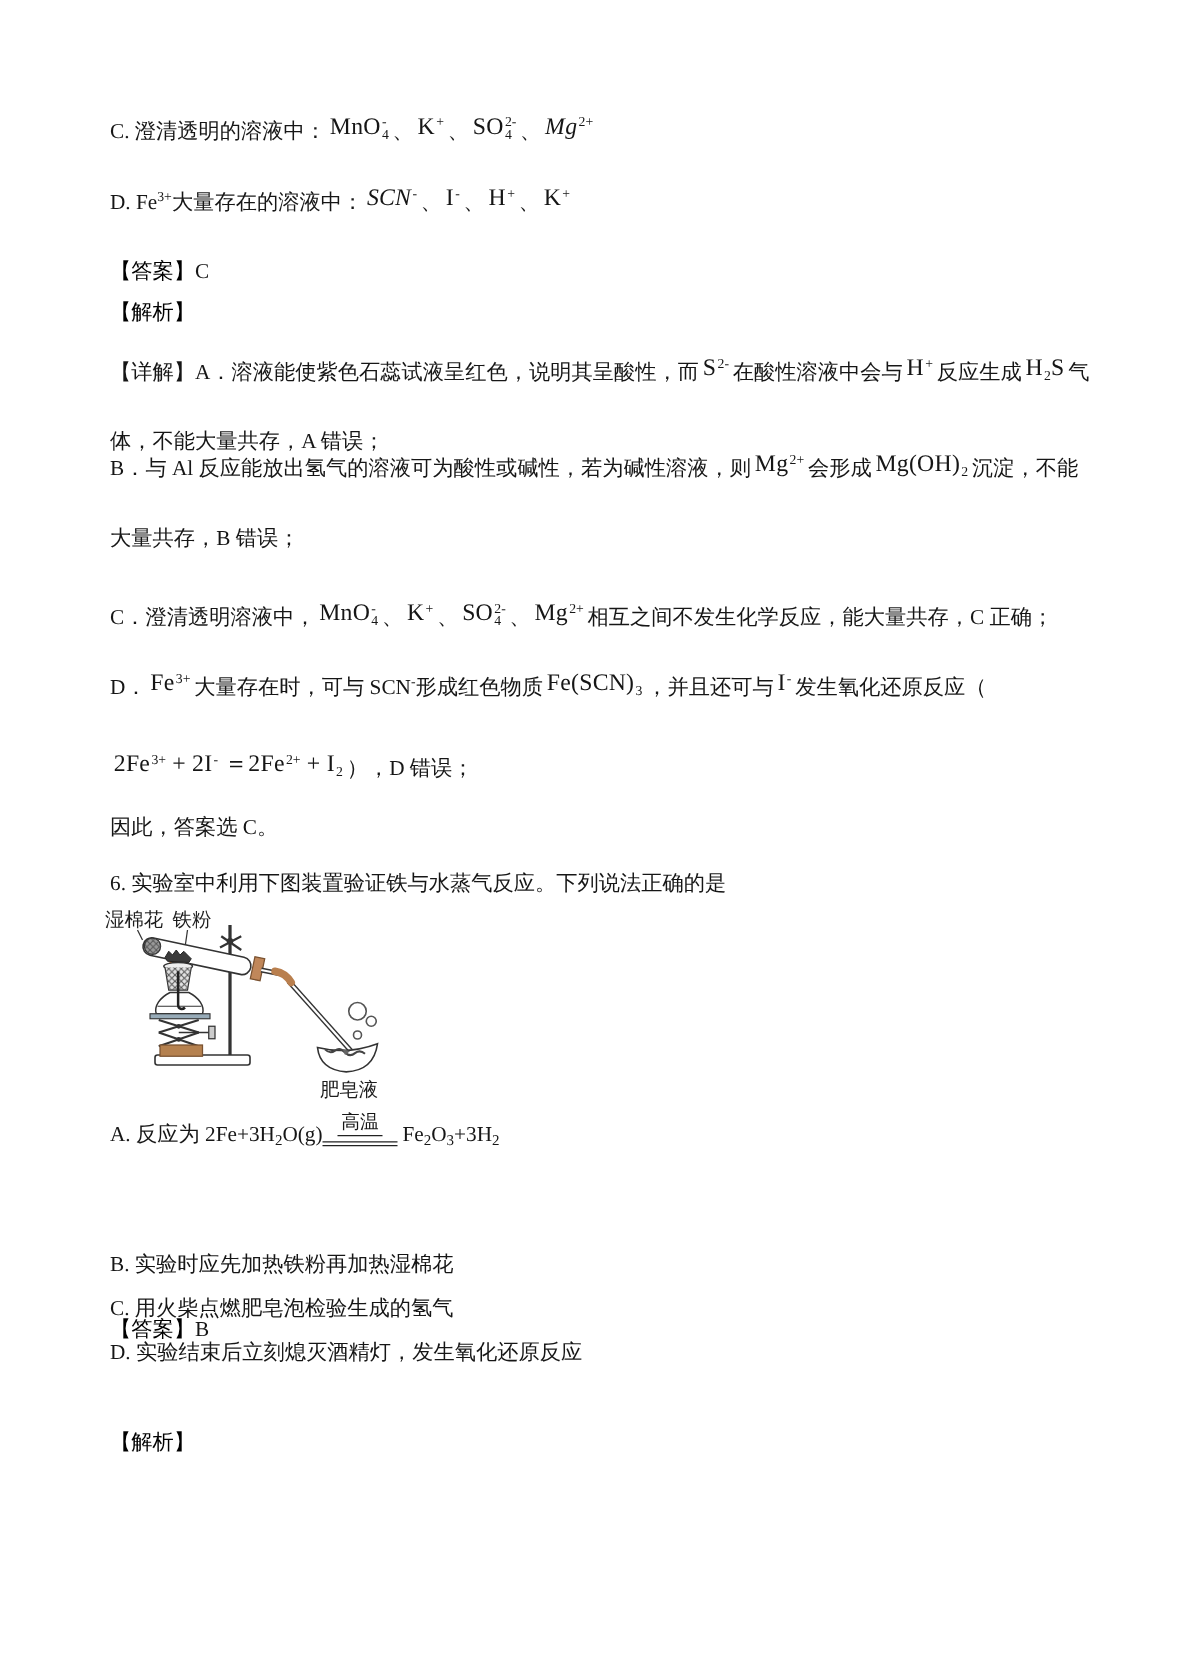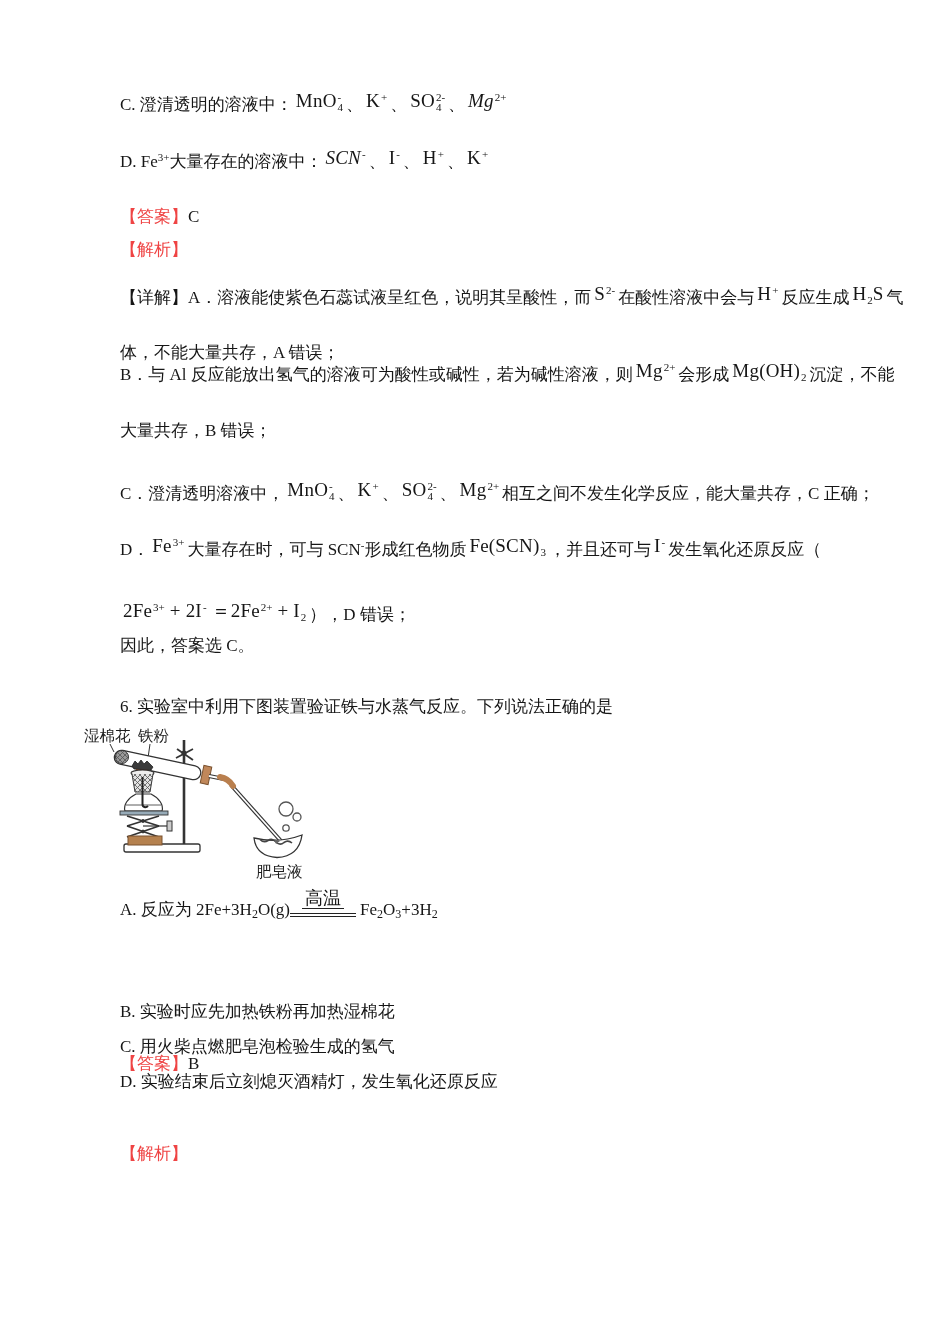--- a/index.html
+++ b/index.html
@@ -2,52 +2,52 @@
 <html><head>
 <meta charset="utf-8">
 <style>
   html,body{margin:0;padding:0;}
   body{
     width:950px;height:1344px;position:relative;background:#ffffff;
     font-family:"Liberation Serif","DejaVu Serif",serif;color:#161616;
     overflow:hidden;
   }
   .line{
-    position:absolute;left:88px;font-size:17px;line-height:30px;white-space:nowrap;margin-left:32px;
+    position:absolute;left:88px;font-size:17px;line-height:30px;white-space:nowrap;
   }
-  .blue{color:#ef4444;}
+  .blue{color:#000000;}
   sup.tsup{font-size:11px;vertical-align:6px;line-height:0;}
   sub.tsub{font-size:12px;vertical-align:-3px;line-height:0;}
   
   .chem{font-size:19px;line-height:22px;vertical-align:3px;margin:0 3px;}
   .cb{letter-spacing:0.2px;}
   .it{font-style:italic;}
   .cst{display:inline-block;vertical-align:-4px;margin-left:1px;}
   .csu,.csb{display:block;font-size:11px;line-height:10px;height:10px;text-align:left;}
   
   .cond{display:inline-block;vertical-align:11px;margin:0 16px 0 12px;text-align:center;}
-  .cond-t{display:block;font-size:18px;line-height:20px;border-bottom:1.5px solid #222;padding:0 3px;}
+  .cond-t{display:block;font-size:15px;line-height:20px;border-bottom:1.5px solid #222;padding:0 3px;}
   .cond-b{display:block;height:4px;border-bottom:4px double #222;margin:0 -12px;}
   .dlabel{font-size:15.5px;fill:#1d1d1d;font-family:"Liberation Serif","DejaVu Serif",serif;}
 </style>
 </head>
 <body>
 
 <div class="line" style="top:90px">C. 澄清透明的溶液中：<span class="chem"><span class="cb">MnO</span><span class="cst"><span class="csu">-</span><span class="csb">4</span></span></span>、<span class="chem"><span class="cb">K</span><span class="cst"><span class="csu">+</span><span class="csb">&nbsp;</span></span></span>、<span class="chem"><span class="cb">SO</span><span class="cst"><span class="csu">2-</span><span class="csb">4</span></span></span>、<span class="chem"><span class="cb it">Mg</span><span class="cst"><span class="csu">2+</span><span class="csb">&nbsp;</span></span></span></div>
 <div class="line" style="top:147px">D. Fe<sup class="tsup">3+</sup>大量存在的溶液中：<span class="chem"><span class="cb it">SCN</span><span class="cst"><span class="csu">-</span><span class="csb">&nbsp;</span></span></span>、<span class="chem"><span class="cb">I</span><span class="cst"><span class="csu">-</span><span class="csb">&nbsp;</span></span></span>、<span class="chem"><span class="cb">H</span><span class="cst"><span class="csu">+</span><span class="csb">&nbsp;</span></span></span>、<span class="chem"><span class="cb">K</span><span class="cst"><span class="csu">+</span><span class="csb">&nbsp;</span></span></span></div>
 <div class="line" style="top:202px"><span class="blue">【答案】</span>C</div>
 <div class="line" style="top:235px"><span class="blue">【解析】</span></div>
 <div class="line" style="top:283px">【详解】A．溶液能使紫色石蕊试液呈红色，说明其呈酸性，而<span class="chem"><span class="cb">S</span><span class="cst"><span class="csu">2-</span><span class="csb">&nbsp;</span></span></span>在酸性溶液中会与<span class="chem"><span class="cb">H</span><span class="cst"><span class="csu">+</span><span class="csb">&nbsp;</span></span></span>反应生成<span class="chem"><span class="cb">H</span><span class="cst"><span class="csu">&nbsp;</span><span class="csb">2</span></span><span class="cb">S</span></span>气</div>
 <div class="line" style="top:338px">体，不能大量共存，A 错误；</div>
 <div class="line" style="top:360px">B．与 Al 反应能放出氢气的溶液可为酸性或碱性，若为碱性溶液，则<span class="chem"><span class="cb">Mg</span><span class="cst"><span class="csu">2+</span><span class="csb">&nbsp;</span></span></span>会形成<span class="chem"><span class="cb">Mg(OH)</span><span class="cst"><span class="csu">&nbsp;</span><span class="csb">2</span></span></span>沉淀，不能</div>
 <div class="line" style="top:416px">大量共存，B 错误；</div>
 <div class="line" style="top:479px">C．澄清透明溶液中，<span class="chem"><span class="cb">MnO</span><span class="cst"><span class="csu">-</span><span class="csb">4</span></span></span>、<span class="chem"><span class="cb">K</span><span class="cst"><span class="csu">+</span><span class="csb">&nbsp;</span></span></span>、<span class="chem"><span class="cb">SO</span><span class="cst"><span class="csu">2-</span><span class="csb">4</span></span></span>、<span class="chem"><span class="cb">Mg</span><span class="cst"><span class="csu">2+</span><span class="csb">&nbsp;</span></span></span>相互之间不发生化学反应，能大量共存，C 正确；</div>
 <div class="line" style="top:535px">D．<span class="chem"><span class="cb">Fe</span><span class="cst"><span class="csu">3+</span><span class="csb">&nbsp;</span></span></span>大量存在时，可与 SCN<sup class="tsup">-</sup>形成红色物质<span class="chem"><span class="cb">Fe(SCN)</span><span class="cst"><span class="csu">&nbsp;</span><span class="csb">3</span></span></span>，并且还可与<span class="chem"><span class="cb">I</span><span class="cst"><span class="csu">-</span><span class="csb">&nbsp;</span></span></span>发生氧化还原反应（</div>
 <div class="line" style="top:600px"><span class="chem"><span class="cb">2Fe</span><span class="cst"><span class="csu">3+</span><span class="csb">&nbsp;</span></span><span class="cb"> + 2I</span><span class="cst"><span class="csu">-</span><span class="csb">&nbsp;</span></span><span class="cb"> ＝2Fe</span><span class="cst"><span class="csu">2+</span><span class="csb">&nbsp;</span></span><span class="cb"> + I</span><span class="cst"><span class="csu">&nbsp;</span><span class="csb">2</span></span></span>），D 错误；</div>
-<div class="line" style="top:631px">因此，答案选 C。</div>
+<div class="line" style="top:647px">因此，答案选 C。</div>
 <div class="line" style="top:692px">6. 实验室中利用下图装置验证铁与水蒸气反应。下列说法正确的是</div>
 
 <svg width="260" height="168" viewBox="0 0 260 168" style="position:absolute;left:70px;top:720px">
   <defs>
     <pattern id="xh" width="5" height="5" patternUnits="userSpaceOnUse">
       <path d="M0 5 L5 0 M0 0 L5 5" stroke="#555" stroke-width="0.8"></path>
     </pattern>
   </defs>
 
   <text class="dlabel" x="14" y="21">湿棉花</text>

